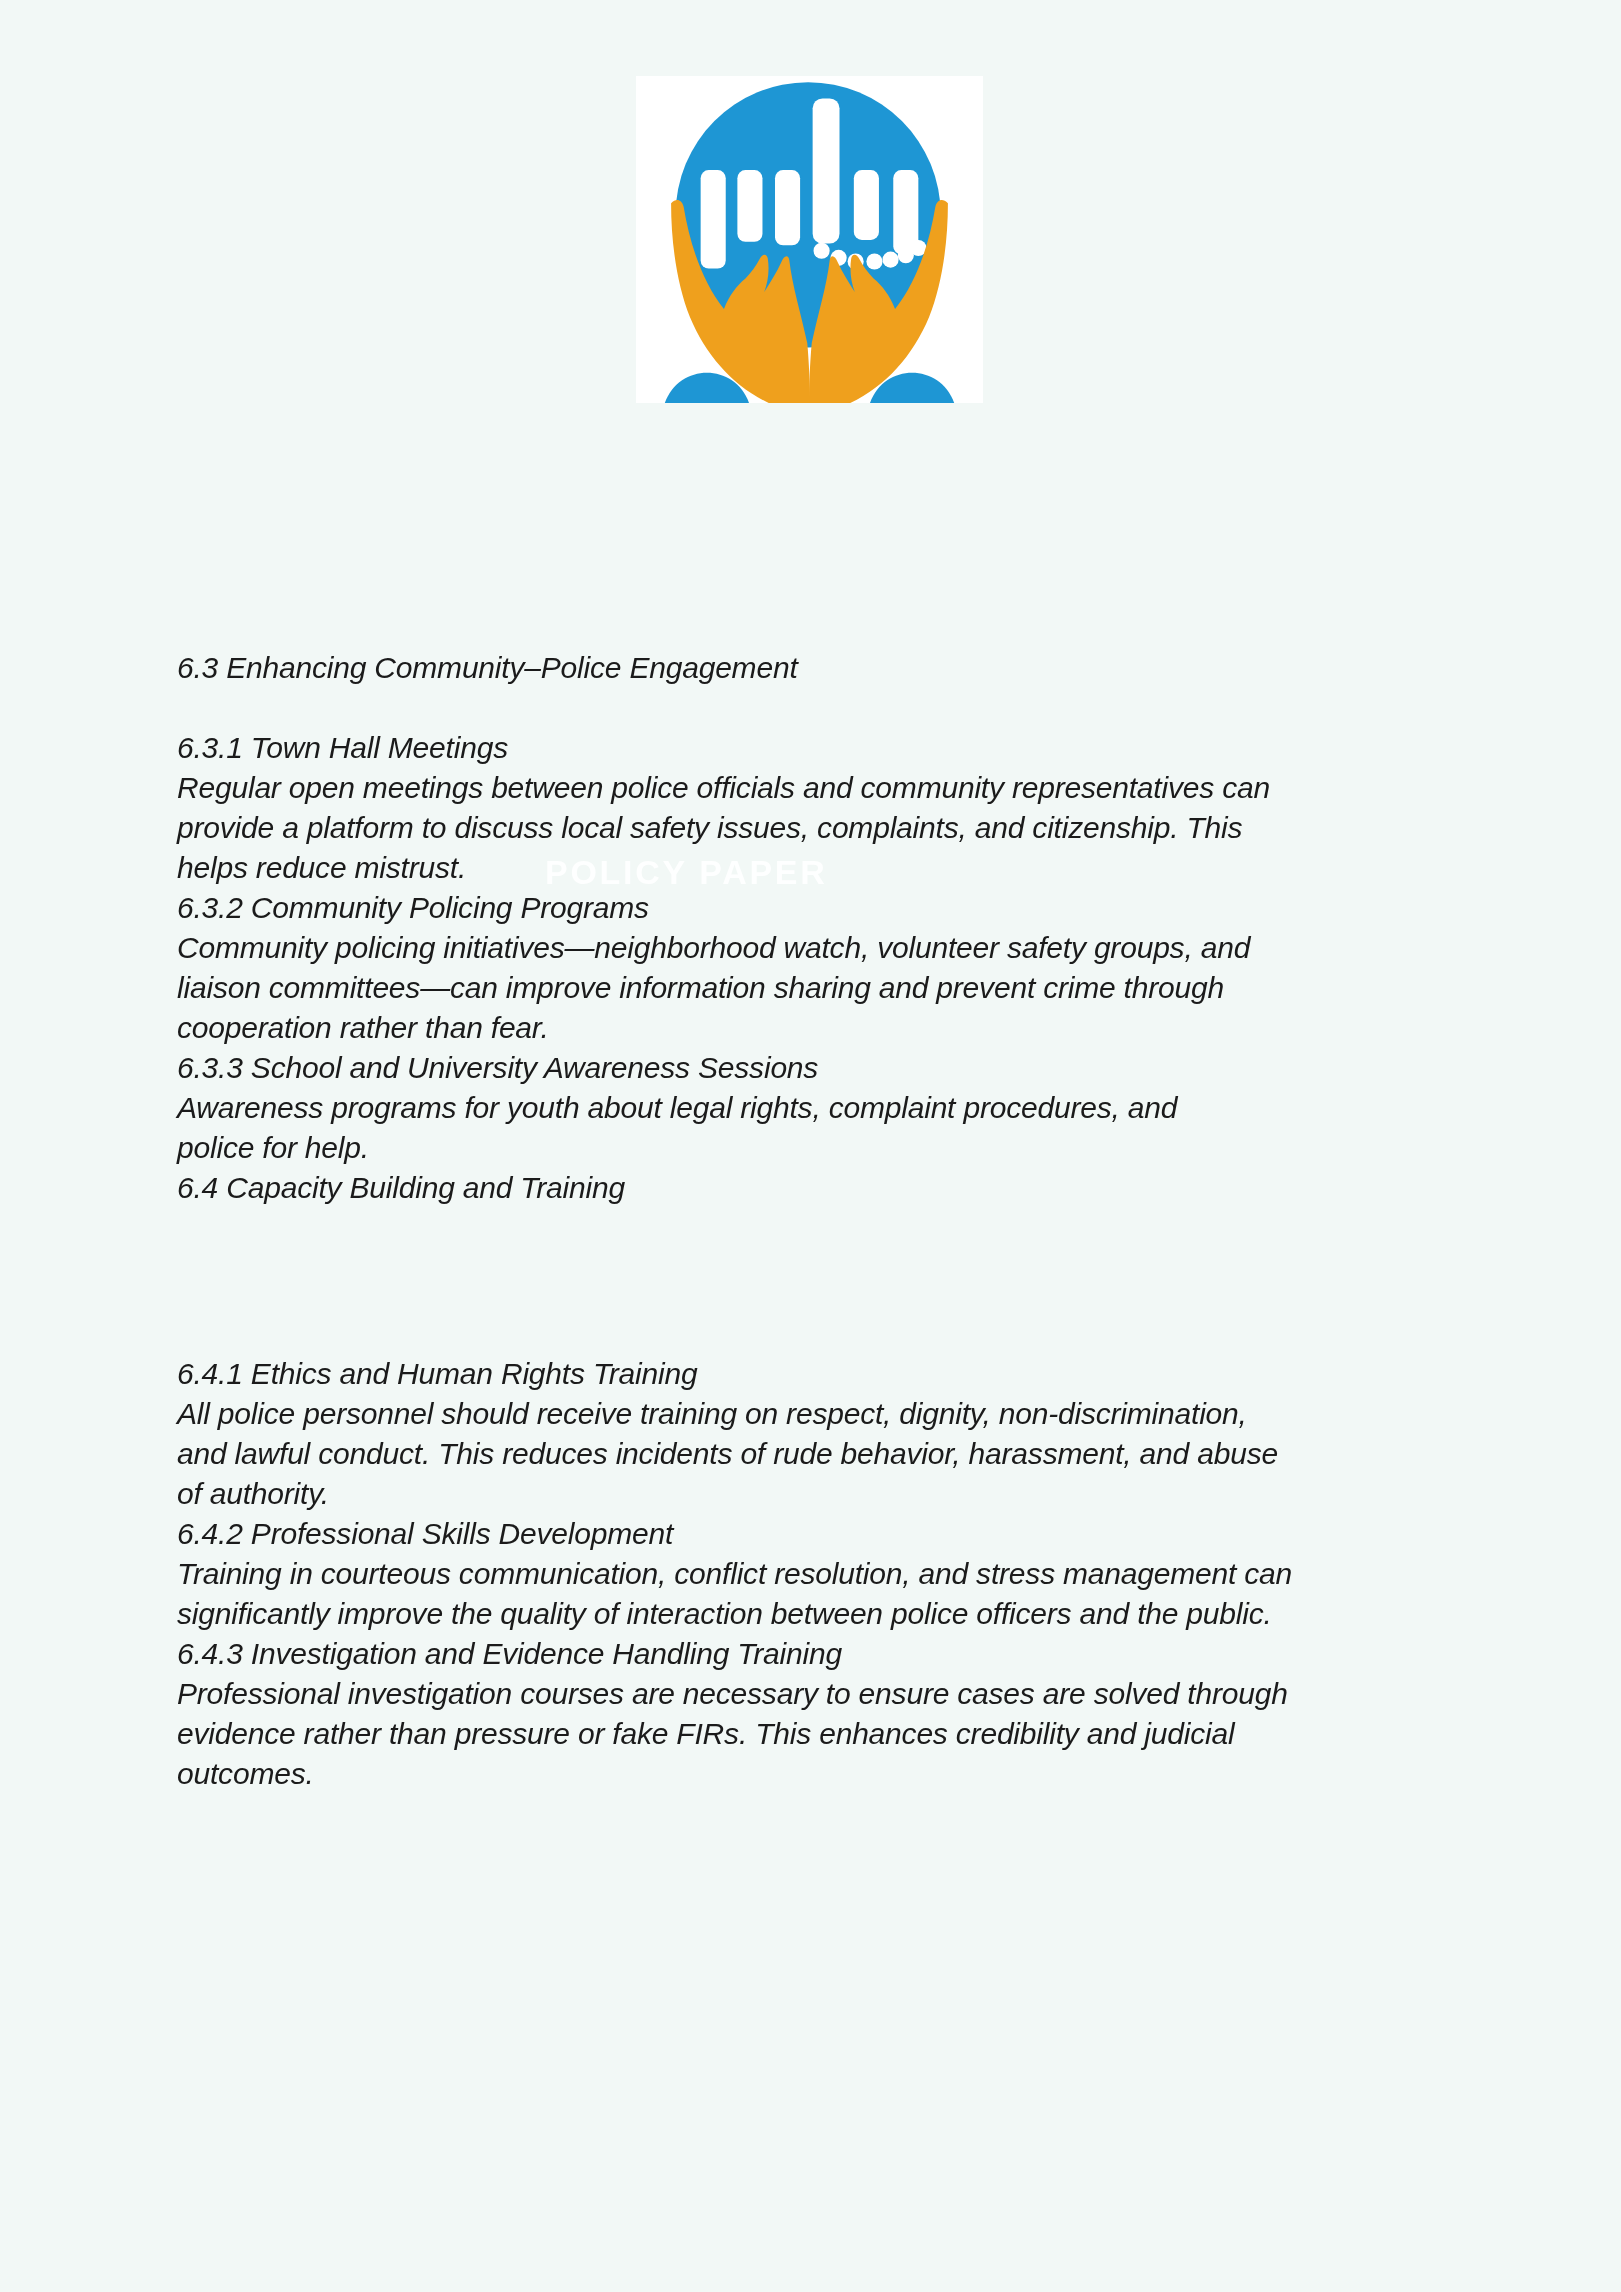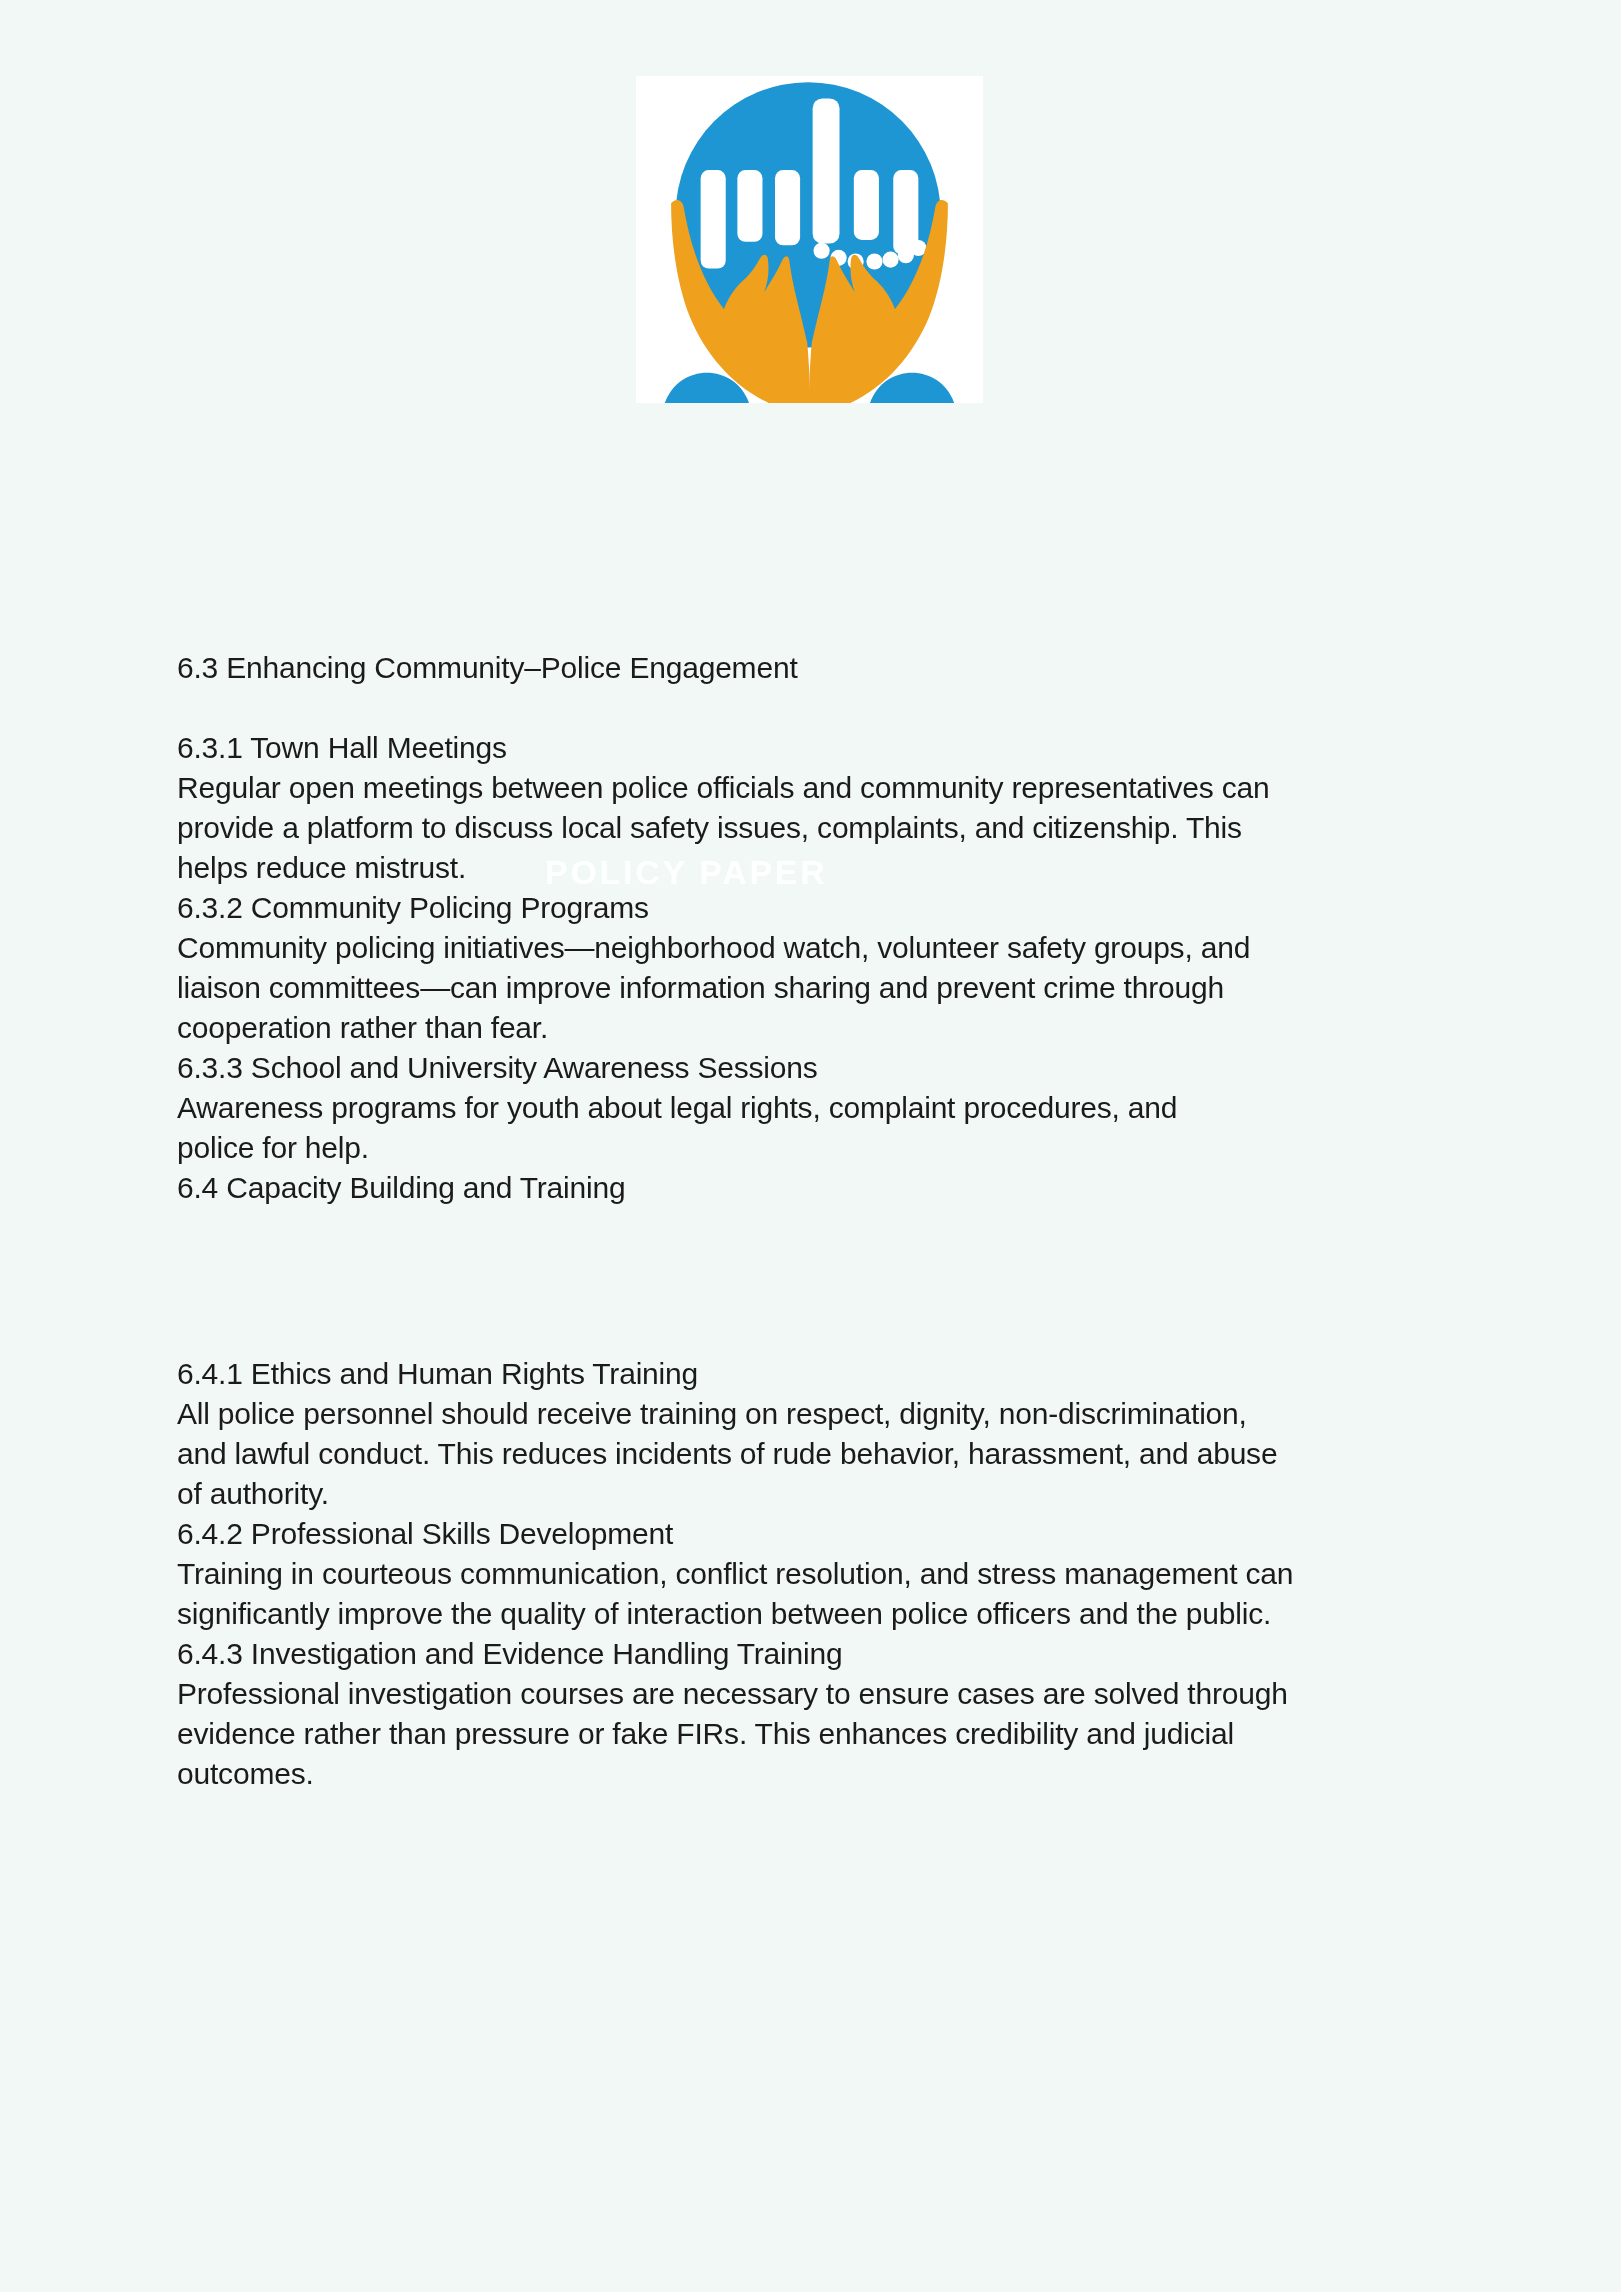--- a/index.html
+++ b/index.html
@@ -18,21 +18,21 @@
     position:absolute;left:545px;top:853px;
     font-size:34px;font-weight:700;letter-spacing:2.7px;
     color:rgba(255,255,255,0.92);
     white-space:nowrap;z-index:1;
   }
   .text-block{
     position:absolute;left:177px;z-index:2;
     font-size:30px;line-height:40px;letter-spacing:-0.2px;
     color:#1b1b1b;white-space:nowrap;
   }
-  .text-block .line{height:40px;}
+  .text-block .line{height:40px;font-style:italic;}
   #block1{top:648px;}
   #block2{top:1354px;}
 </style>
 </head>
 <body style="background: rgb(242, 248, 246);">
 
 <div class="page">
 
   <div class="logo-box" style="background: rgb(255, 255, 255);">
     <svg viewBox="0 0 387 365" xmlns="http://www.w3.org/2000/svg">

